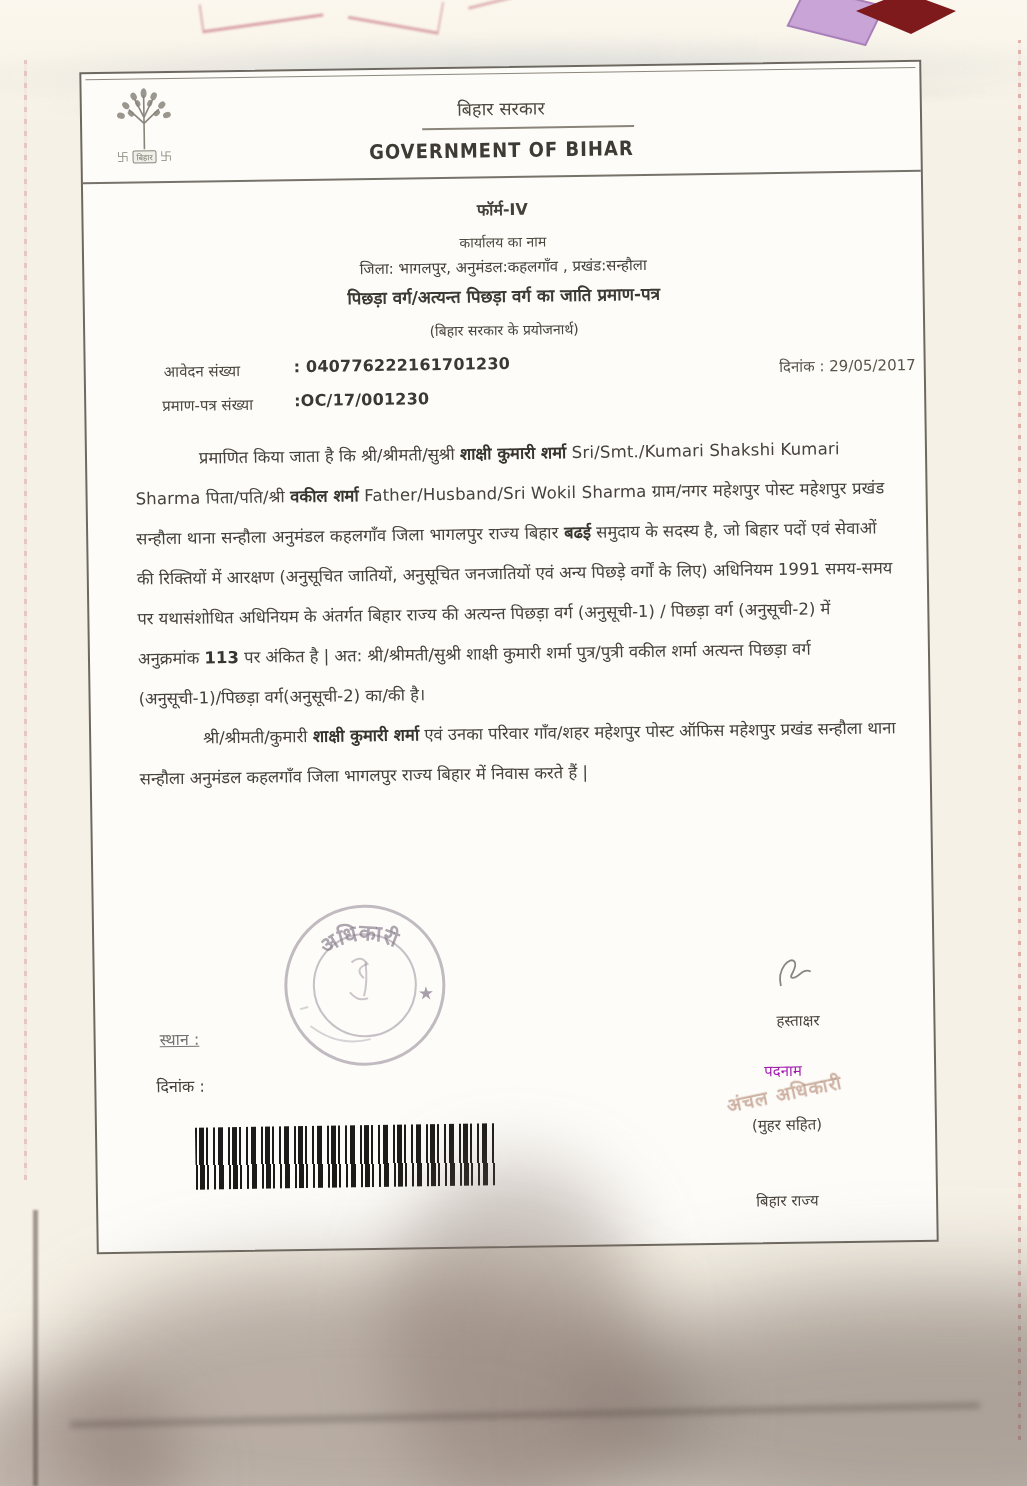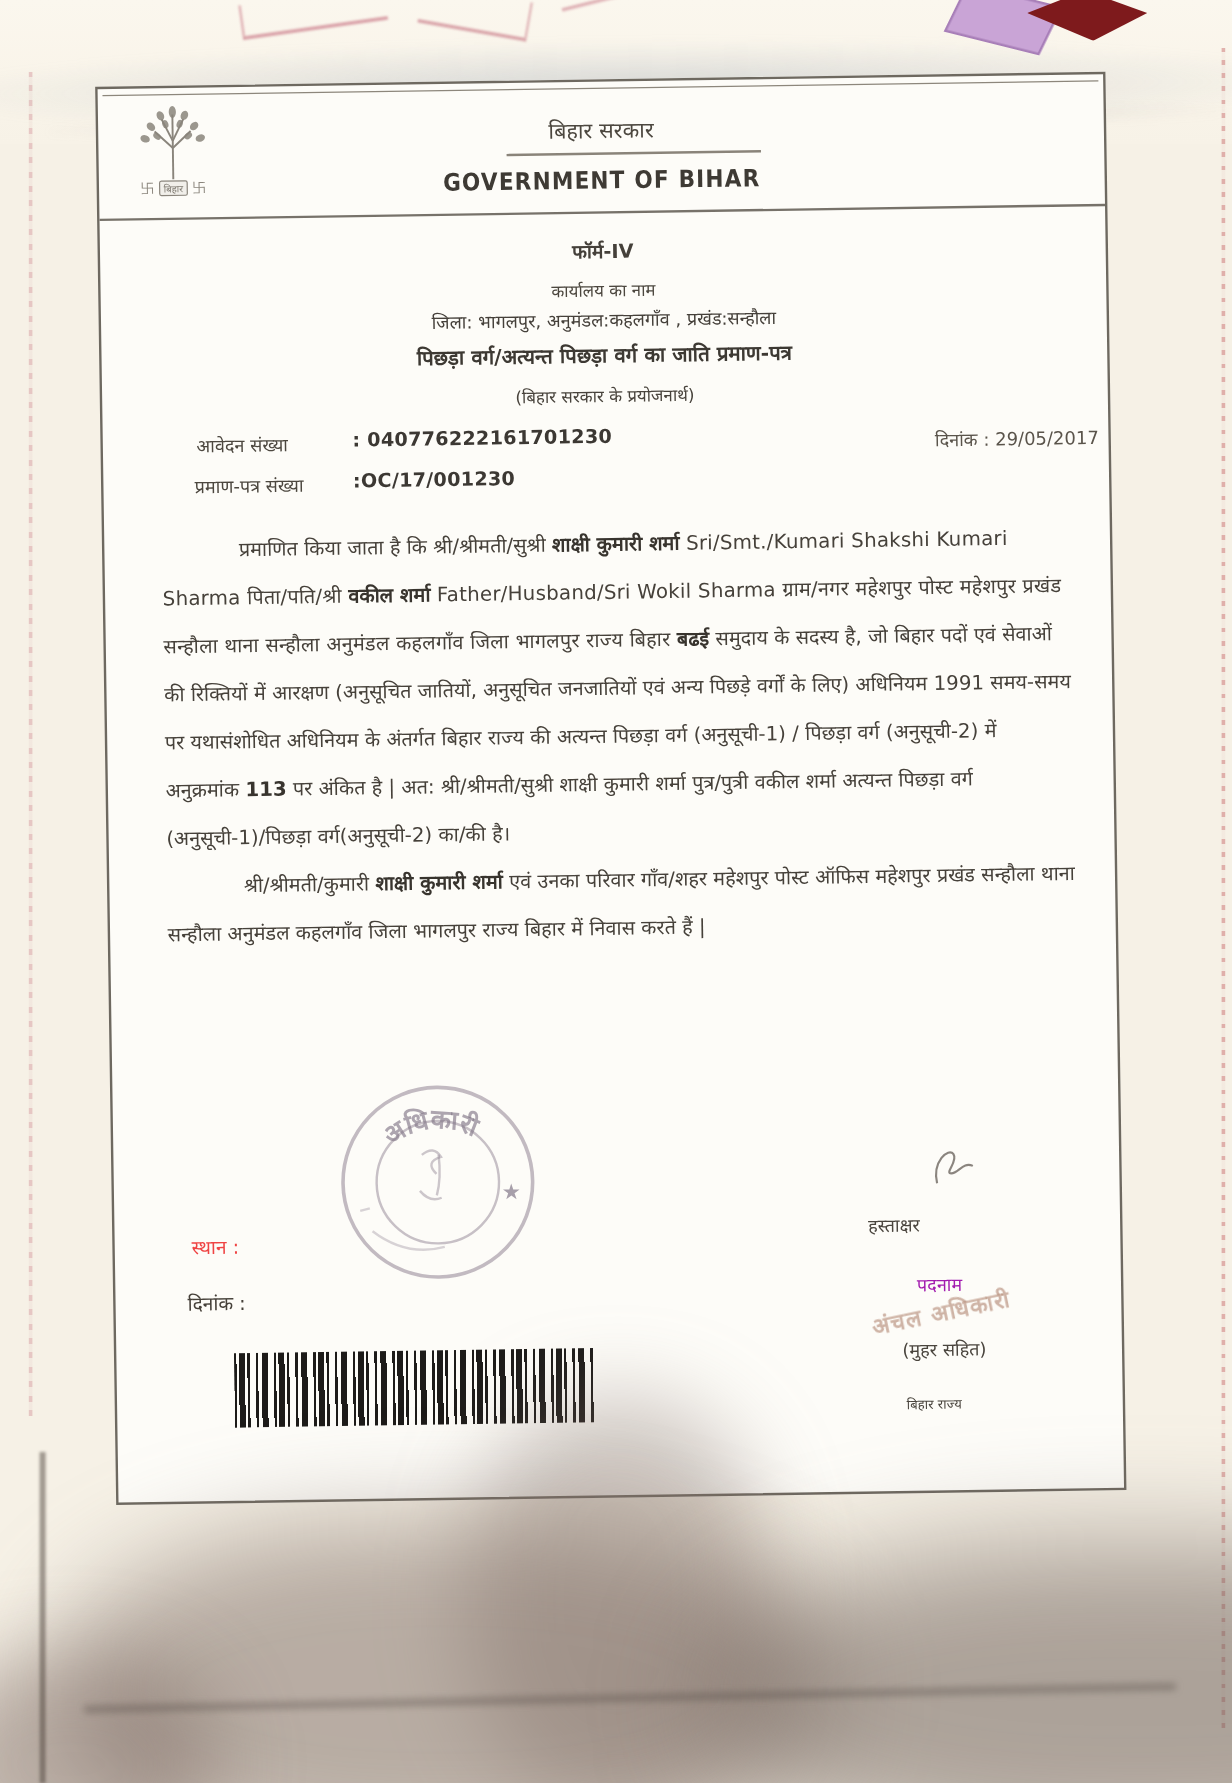--- a/index.html
+++ b/index.html
@@ -79,34 +79,34 @@
   .m-cert-value{left:208px;top:320px;}
 
   .bodytext{position:absolute;left:48px;top:366px;width:758px;font-size:16.5px;
     line-height:40px;color:#46413a;}
   .bodytext p{margin:0;text-indent:64px;}
   .bodytext b{color:#38342e;}
   .latin{letter-spacing:.2px;}
 
   
   .seal{position:absolute;left:185px;top:830px;width:170px;height:170px;opacity:.8;}
-  .place-label{position:absolute;left:64px;top:955px;font-size:16px;color:#ef4444;}
+  .place-label{position:absolute;left:64px;top:955px;font-size:16px;color:#737373;text-decoration:underline;}
   .date-label2{position:absolute;left:60px;top:1002px;font-size:16px;color:#46413a;}
   .barcode{position:absolute;left:98px;top:1055px;width:300px;height:62px;
     background-image:
       repeating-linear-gradient(90deg,#1d1b19 0 2px,transparent 2px 4px,#1d1b19 4px 9px,
       transparent 9px 11px,#1d1b19 11px 13px,transparent 13px 18px,#1d1b19 18px 20px,
       transparent 20px 23px,#1d1b19 23px 28px,transparent 28px 33px);}
   .sig{position:absolute;left:672px;top:886px;width:64px;height:48px;}
-  .sig-label{position:absolute;left:628px;top:946px;font-size:15px;color:#4a453e;}
+  .sig-label{position:absolute;left:681px;top:946px;font-size:15px;color:#4a453e;}
   .desig-label{position:absolute;left:668px;top:996px;font-size:15px;color:#a21caf;}
   .stamp-text{position:absolute;left:628px;top:1006px;width:230px;font-size:19px;font-weight:bold;
     color:rgba(168,118,96,.55);transform:rotate(-11deg);letter-spacing:1px;filter:blur(.4px);}
   .seal-note{position:absolute;left:655px;top:1050px;font-size:15px;color:#4a453e;}
-  .state-label{position:absolute;left:658px;top:1098px;font-size:11px;color:#4a453e;}
+  .state-label{position:absolute;left:658px;top:1126px;font-size:15px;color:#4a453e;}
 
   
   .emblem{position:absolute;left:16px;top:14px;width:92px;height:100px;color:#8a857c;}
   .emblem svg{display:block;margin:0 auto;}
   .emblem-row{display:flex;justify-content:center;align-items:center;gap:4px;margin-top:-4px;}
   .swastika{font-size:11px;color:#8a857c;}
   .emblem-plate{font-size:8px;border:1px solid #8a857c;padding:0 3px;border-radius:2px;
     color:#7d786f;background:rgba(160,150,140,.12);}
 </style>
 </head>

